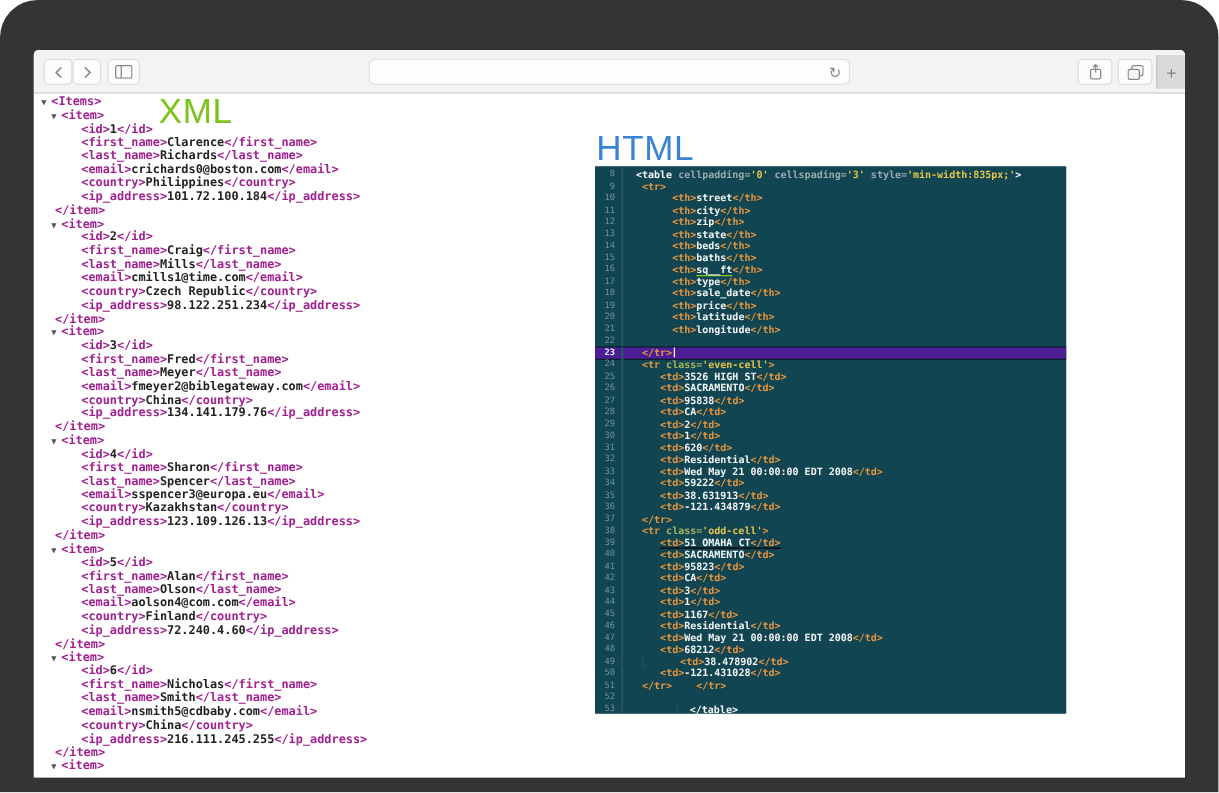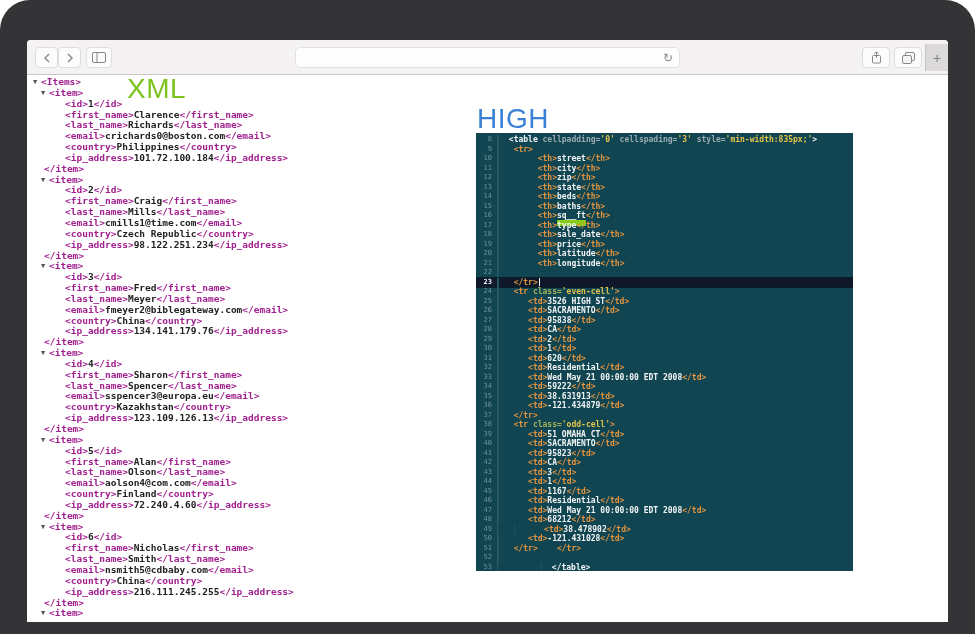--- a/index.html
+++ b/index.html
@@ -40,29 +40,29 @@
   
   .editor{position:absolute;left:449px;top:58px;width:377px;height:438px;
           background:var(--ed-bg,#114552);overflow:hidden;
           font-family:"DejaVu Sans Mono",monospace;font-weight:700;font-size:8px;
           padding-top:2px;box-sizing:border-box;cursor:text;}
   .eline{position:relative;height:9.5px;line-height:9.5px;white-space:pre;display:flex;}
   .lnum{display:inline-block;width:22px;min-width:22px;text-align:right;padding-right:5px;
         font-size:7px;font-weight:400;color:var(--t-ln,#6d929c);
         border-right:1px solid #2c5a64;box-sizing:border-box;}
   .ecode{display:inline-block;position:relative;padding-left:5px;border-left:1px solid #1d5560;}
-  .eline.active{background:#0f172a;box-shadow:0 -1px 0 #071f27,0 1px 0 #071f27;}
+  .eline.active{background:#4c1d95;box-shadow:0 -1px 0 #071f27,0 1px 0 #071f27;}
   .eline.active .lnum{color:#e8f2f5;font-weight:700;}
   .t-tag{color:var(--t-tag,#e5953f);}
   .t-attr{color:var(--t-attr,#9aacb2);}
   .t-val{color:var(--t-val,#e5c54b);}
   .t-cls{color:var(--t-cls,#a3b45c);}
   .t-text{color:#f2f5f5;}
   .t-bold{color:#f4f8f9;}
-  .t-err{color:#f2f5f5;border-bottom:6px solid #84cc16;}
+  .t-err{color:#f2f5f5;border-bottom:1px solid #84cc16;}
   .cursor{display:inline-block;width:1px;height:8px;background:#ffffff;vertical-align:middle;
           margin-left:1px;}
 </style>
 </head>
 <body>
 
 <div class="stage">
   <div class="frame">
     <div class="window">
 
@@ -110,21 +110,21 @@
                 <rect x="3.5" y="0.5" width="9" height="8" rx="1.5" fill="none" stroke="#86868b"></rect>
                 <rect x="0.5" y="3.5" width="9" height="8" rx="1.5" fill="#f4f2f3" stroke="#86868b"></rect>
               </svg>
           </span>
         </div>
         <div class="newtab">+</div>
       </div>
 
       <div class="content">
         <div class="bigtitle xml-title">XML</div>
-        <div class="bigtitle html-title">HIGH</div>
+        <div class="bigtitle html-title">HTML</div>
 
         <div class="xmltree"><div class="xrow" style="padding-left: 0px;"><span class="xtri">▼</span><span class="xtag">&lt;Items&gt;</span></div><div class="xrow" style="padding-left: 8px;"><span class="xtri">▼</span><span class="xtag">&lt;item&gt;</span></div><div class="xrow" style="padding-left: 32px;"><span class="xtag">&lt;id&gt;</span><span class="xval">1</span><span class="xtag">&lt;/id&gt;</span></div><div class="xrow" style="padding-left: 32px;"><span class="xtag">&lt;first_name&gt;</span><span class="xval">Clarence</span><span class="xtag">&lt;/first_name&gt;</span></div><div class="xrow" style="padding-left: 32px;"><span class="xtag">&lt;last_name&gt;</span><span class="xval">Richards</span><span class="xtag">&lt;/last_name&gt;</span></div><div class="xrow" style="padding-left: 32px;"><span class="xtag">&lt;email&gt;</span><span class="xval">crichards0@boston.com</span><span class="xtag">&lt;/email&gt;</span></div><div class="xrow" style="padding-left: 32px;"><span class="xtag">&lt;country&gt;</span><span class="xval">Philippines</span><span class="xtag">&lt;/country&gt;</span></div><div class="xrow" style="padding-left: 32px;"><span class="xtag">&lt;ip_address&gt;</span><span class="xval">101.72.100.184</span><span class="xtag">&lt;/ip_address&gt;</span></div><div class="xrow" style="padding-left: 11px;"><span class="xtag">&lt;/item&gt;</span></div><div class="xrow" style="padding-left: 8px;"><span class="xtri">▼</span><span class="xtag">&lt;item&gt;</span></div><div class="xrow" style="padding-left: 32px;"><span class="xtag">&lt;id&gt;</span><span class="xval">2</span><span class="xtag">&lt;/id&gt;</span></div><div class="xrow" style="padding-left: 32px;"><span class="xtag">&lt;first_name&gt;</span><span class="xval">Craig</span><span class="xtag">&lt;/first_name&gt;</span></div><div class="xrow" style="padding-left: 32px;"><span class="xtag">&lt;last_name&gt;</span><span class="xval">Mills</span><span class="xtag">&lt;/last_name&gt;</span></div><div class="xrow" style="padding-left: 32px;"><span class="xtag">&lt;email&gt;</span><span class="xval">cmills1@time.com</span><span class="xtag">&lt;/email&gt;</span></div><div class="xrow" style="padding-left: 32px;"><span class="xtag">&lt;country&gt;</span><span class="xval">Czech Republic</span><span class="xtag">&lt;/country&gt;</span></div><div class="xrow" style="padding-left: 32px;"><span class="xtag">&lt;ip_address&gt;</span><span class="xval">98.122.251.234</span><span class="xtag">&lt;/ip_address&gt;</span></div><div class="xrow" style="padding-left: 11px;"><span class="xtag">&lt;/item&gt;</span></div><div class="xrow" style="padding-left: 8px;"><span class="xtri">▼</span><span class="xtag">&lt;item&gt;</span></div><div class="xrow" style="padding-left: 32px;"><span class="xtag">&lt;id&gt;</span><span class="xval">3</span><span class="xtag">&lt;/id&gt;</span></div><div class="xrow" style="padding-left: 32px;"><span class="xtag">&lt;first_name&gt;</span><span class="xval">Fred</span><span class="xtag">&lt;/first_name&gt;</span></div><div class="xrow" style="padding-left: 32px;"><span class="xtag">&lt;last_name&gt;</span><span class="xval">Meyer</span><span class="xtag">&lt;/last_name&gt;</span></div><div class="xrow" style="padding-left: 32px;"><span class="xtag">&lt;email&gt;</span><span class="xval">fmeyer2@biblegateway.com</span><span class="xtag">&lt;/email&gt;</span></div><div class="xrow" style="padding-left: 32px;"><span class="xtag">&lt;country&gt;</span><span class="xval">China</span><span class="xtag">&lt;/country&gt;</span></div><div class="xrow" style="padding-left: 32px;"><span class="xtag">&lt;ip_address&gt;</span><span class="xval">134.141.179.76</span><span class="xtag">&lt;/ip_address&gt;</span></div><div class="xrow" style="padding-left: 11px;"><span class="xtag">&lt;/item&gt;</span></div><div class="xrow" style="padding-left: 8px;"><span class="xtri">▼</span><span class="xtag">&lt;item&gt;</span></div><div class="xrow" style="padding-left: 32px;"><span class="xtag">&lt;id&gt;</span><span class="xval">4</span><span class="xtag">&lt;/id&gt;</span></div><div class="xrow" style="padding-left: 32px;"><span class="xtag">&lt;first_name&gt;</span><span class="xval">Sharon</span><span class="xtag">&lt;/first_name&gt;</span></div><div class="xrow" style="padding-left: 32px;"><span class="xtag">&lt;last_name&gt;</span><span class="xval">Spencer</span><span class="xtag">&lt;/last_name&gt;</span></div><div class="xrow" style="padding-left: 32px;"><span class="xtag">&lt;email&gt;</span><span class="xval">sspencer3@europa.eu</span><span class="xtag">&lt;/email&gt;</span></div><div class="xrow" style="padding-left: 32px;"><span class="xtag">&lt;country&gt;</span><span class="xval">Kazakhstan</span><span class="xtag">&lt;/country&gt;</span></div><div class="xrow" style="padding-left: 32px;"><span class="xtag">&lt;ip_address&gt;</span><span class="xval">123.109.126.13</span><span class="xtag">&lt;/ip_address&gt;</span></div><div class="xrow" style="padding-left: 11px;"><span class="xtag">&lt;/item&gt;</span></div><div class="xrow" style="padding-left: 8px;"><span class="xtri">▼</span><span class="xtag">&lt;item&gt;</span></div><div class="xrow" style="padding-left: 32px;"><span class="xtag">&lt;id&gt;</span><span class="xval">5</span><span class="xtag">&lt;/id&gt;</span></div><div class="xrow" style="padding-left: 32px;"><span class="xtag">&lt;first_name&gt;</span><span class="xval">Alan</span><span class="xtag">&lt;/first_name&gt;</span></div><div class="xrow" style="padding-left: 32px;"><span class="xtag">&lt;last_name&gt;</span><span class="xval">Olson</span><span class="xtag">&lt;/last_name&gt;</span></div><div class="xrow" style="padding-left: 32px;"><span class="xtag">&lt;email&gt;</span><span class="xval">aolson4@com.com</span><span class="xtag">&lt;/email&gt;</span></div><div class="xrow" style="padding-left: 32px;"><span class="xtag">&lt;country&gt;</span><span class="xval">Finland</span><span class="xtag">&lt;/country&gt;</span></div><div class="xrow" style="padding-left: 32px;"><span class="xtag">&lt;ip_address&gt;</span><span class="xval">72.240.4.60</span><span class="xtag">&lt;/ip_address&gt;</span></div><div class="xrow" style="padding-left: 11px;"><span class="xtag">&lt;/item&gt;</span></div><div class="xrow" style="padding-left: 8px;"><span class="xtri">▼</span><span class="xtag">&lt;item&gt;</span></div><div class="xrow" style="padding-left: 32px;"><span class="xtag">&lt;id&gt;</span><span class="xval">6</span><span class="xtag">&lt;/id&gt;</span></div><div class="xrow" style="padding-left: 32px;"><span class="xtag">&lt;first_name&gt;</span><span class="xval">Nicholas</span><span class="xtag">&lt;/first_name&gt;</span></div><div class="xrow" style="padding-left: 32px;"><span class="xtag">&lt;last_name&gt;</span><span class="xval">Smith</span><span class="xtag">&lt;/last_name&gt;</span></div><div class="xrow" style="padding-left: 32px;"><span class="xtag">&lt;email&gt;</span><span class="xval">nsmith5@cdbaby.com</span><span class="xtag">&lt;/email&gt;</span></div><div class="xrow" style="padding-left: 32px;"><span class="xtag">&lt;country&gt;</span><span class="xval">China</span><span class="xtag">&lt;/country&gt;</span></div><div class="xrow" style="padding-left: 32px;"><span class="xtag">&lt;ip_address&gt;</span><span class="xval">216.111.245.255</span><span class="xtag">&lt;/ip_address&gt;</span></div><div class="xrow" style="padding-left: 11px;"><span class="xtag">&lt;/item&gt;</span></div><div class="xrow" style="padding-left: 8px;"><span class="xtri">▼</span><span class="xtag">&lt;item&gt;</span></div></div>
 
         <div class="editor">
           <div>
               <div class="eline"><span class="lnum">8</span><span class="ecode" style="padding-left: 9.82px;"><span class="t-bold">&lt;table</span><span class="t-attr"> cellpadding=</span><span class="t-val">'0'</span><span class="t-attr"> cellspading=</span><span class="t-val">'3'</span><span class="t-attr"> style=</span><span class="t-val">'min-width:835px;'</span><span class="t-bold">&gt;</span></span></div>
               <div class="eline"><span class="lnum">9</span><span class="ecode" style="padding-left: 14.64px;"><span class="t-tag">&lt;tr&gt;</span></span></div>
               <div class="eline"><span class="lnum">10</span><span class="ecode" style="padding-left: 38.74px;"><span class="t-tag">&lt;th&gt;</span><span class="t-text">street</span><span class="t-tag">&lt;/th&gt;</span></span></div>
               <div class="eline"><span class="lnum">11</span><span class="ecode" style="padding-left: 38.74px;"><span class="t-tag">&lt;th&gt;</span><span class="t-text">city</span><span class="t-tag">&lt;/th&gt;</span></span></div>
               <div class="eline"><span class="lnum">12</span><span class="ecode" style="padding-left: 38.74px;"><span class="t-tag">&lt;th&gt;</span><span class="t-text">zip</span><span class="t-tag">&lt;/th&gt;</span></span></div>
@@ -147,21 +147,21 @@
               <div class="eline"><span class="lnum">29</span><span class="ecode" style="padding-left: 29.1px;"><span class="t-tag">&lt;td&gt;</span><span class="t-text">2</span><span class="t-tag">&lt;/td&gt;</span></span></div>
               <div class="eline"><span class="lnum">30</span><span class="ecode" style="padding-left: 29.1px;"><span class="t-tag">&lt;td&gt;</span><span class="t-text">1</span><span class="t-tag">&lt;/td&gt;</span></span></div>
               <div class="eline"><span class="lnum">31</span><span class="ecode" style="padding-left: 29.1px;"><span class="t-tag">&lt;td&gt;</span><span class="t-text">620</span><span class="t-tag">&lt;/td&gt;</span></span></div>
               <div class="eline"><span class="lnum">32</span><span class="ecode" style="padding-left: 29.1px;"><span class="t-tag">&lt;td&gt;</span><span class="t-text">Residential</span><span class="t-tag">&lt;/td&gt;</span></span></div>
               <div class="eline"><span class="lnum">33</span><span class="ecode" style="padding-left: 29.1px;"><span class="t-tag">&lt;td&gt;</span><span class="t-text">Wed May 21 00:00:00 EDT 2008</span><span class="t-tag">&lt;/td&gt;</span></span></div>
               <div class="eline"><span class="lnum">34</span><span class="ecode" style="padding-left: 29.1px;"><span class="t-tag">&lt;td&gt;</span><span class="t-text">59222</span><span class="t-tag">&lt;/td&gt;</span></span></div>
               <div class="eline"><span class="lnum">35</span><span class="ecode" style="padding-left: 29.1px;"><span class="t-tag">&lt;td&gt;</span><span class="t-text">38.631913</span><span class="t-tag">&lt;/td&gt;</span></span></div>
               <div class="eline"><span class="lnum">36</span><span class="ecode" style="padding-left: 29.1px;"><span class="t-tag">&lt;td&gt;</span><span class="t-text">-121.434879</span><span class="t-tag">&lt;/td&gt;</span></span></div>
               <div class="eline"><span class="lnum">37</span><span class="ecode" style="padding-left: 14.64px;"><span class="t-tag">&lt;/tr&gt;</span></span></div>
               <div class="eline"><span class="lnum">38</span><span class="ecode" style="padding-left: 14.64px;"><span class="t-tag">&lt;tr </span><span class="t-cls">class=</span><span class="t-val">'odd-cell'</span><span class="t-tag">&gt;</span></span></div>
-              <div class="eline"><span class="lnum">39</span><span class="ecode" style="padding-left: 29.1px;"><span class="t-tag">&lt;td&gt;</span><span class="t-text">51 OMAHA CT</span><span class="t-tag">&lt;/td&gt;</span></span></div>
+              <div class="eline"><span class="lnum">39</span><span class="ecode" style="padding-left: 29.1px; text-decoration: underline;"><span class="t-tag">&lt;td&gt;</span><span class="t-text">51 OMAHA CT</span><span class="t-tag">&lt;/td&gt;</span></span></div>
               <div class="eline"><span class="lnum">40</span><span class="ecode" style="padding-left: 29.1px;"><span class="t-tag">&lt;td&gt;</span><span class="t-text">SACRAMENTO</span><span class="t-tag">&lt;/td&gt;</span></span></div>
               <div class="eline"><span class="lnum">41</span><span class="ecode" style="padding-left: 29.1px;"><span class="t-tag">&lt;td&gt;</span><span class="t-text">95823</span><span class="t-tag">&lt;/td&gt;</span></span></div>
               <div class="eline"><span class="lnum">42</span><span class="ecode" style="padding-left: 29.1px;"><span class="t-tag">&lt;td&gt;</span><span class="t-text">CA</span><span class="t-tag">&lt;/td&gt;</span></span></div>
               <div class="eline"><span class="lnum">43</span><span class="ecode" style="padding-left: 29.1px;"><span class="t-tag">&lt;td&gt;</span><span class="t-text">3</span><span class="t-tag">&lt;/td&gt;</span></span></div>
               <div class="eline"><span class="lnum">44</span><span class="ecode" style="padding-left: 29.1px;"><span class="t-tag">&lt;td&gt;</span><span class="t-text">1</span><span class="t-tag">&lt;/td&gt;</span></span></div>
               <div class="eline"><span class="lnum">45</span><span class="ecode" style="padding-left: 29.1px;"><span class="t-tag">&lt;td&gt;</span><span class="t-text">1167</span><span class="t-tag">&lt;/td&gt;</span></span></div>
               <div class="eline"><span class="lnum">46</span><span class="ecode" style="padding-left: 29.1px;"><span class="t-tag">&lt;td&gt;</span><span class="t-text">Residential</span><span class="t-tag">&lt;/td&gt;</span></span></div>
               <div class="eline"><span class="lnum">47</span><span class="ecode" style="padding-left: 29.1px;"><span class="t-tag">&lt;td&gt;</span><span class="t-text">Wed May 21 00:00:00 EDT 2008</span><span class="t-tag">&lt;/td&gt;</span></span></div>
               <div class="eline"><span class="lnum">48</span><span class="ecode" style="padding-left: 29.1px; text-align: center;"><span class="t-tag">&lt;td&gt;</span><span class="t-text">68212</span><span class="t-tag">&lt;/td&gt;</span></span></div>
               <div class="eline"><span class="lnum">49</span><span class="ecode" style="padding-left: 29.1px; margin-left: 16px;"><span class="t-tag">&lt;td&gt;</span><span class="t-text">38.478902</span><span class="t-tag">&lt;/td&gt;</span></span></div>

